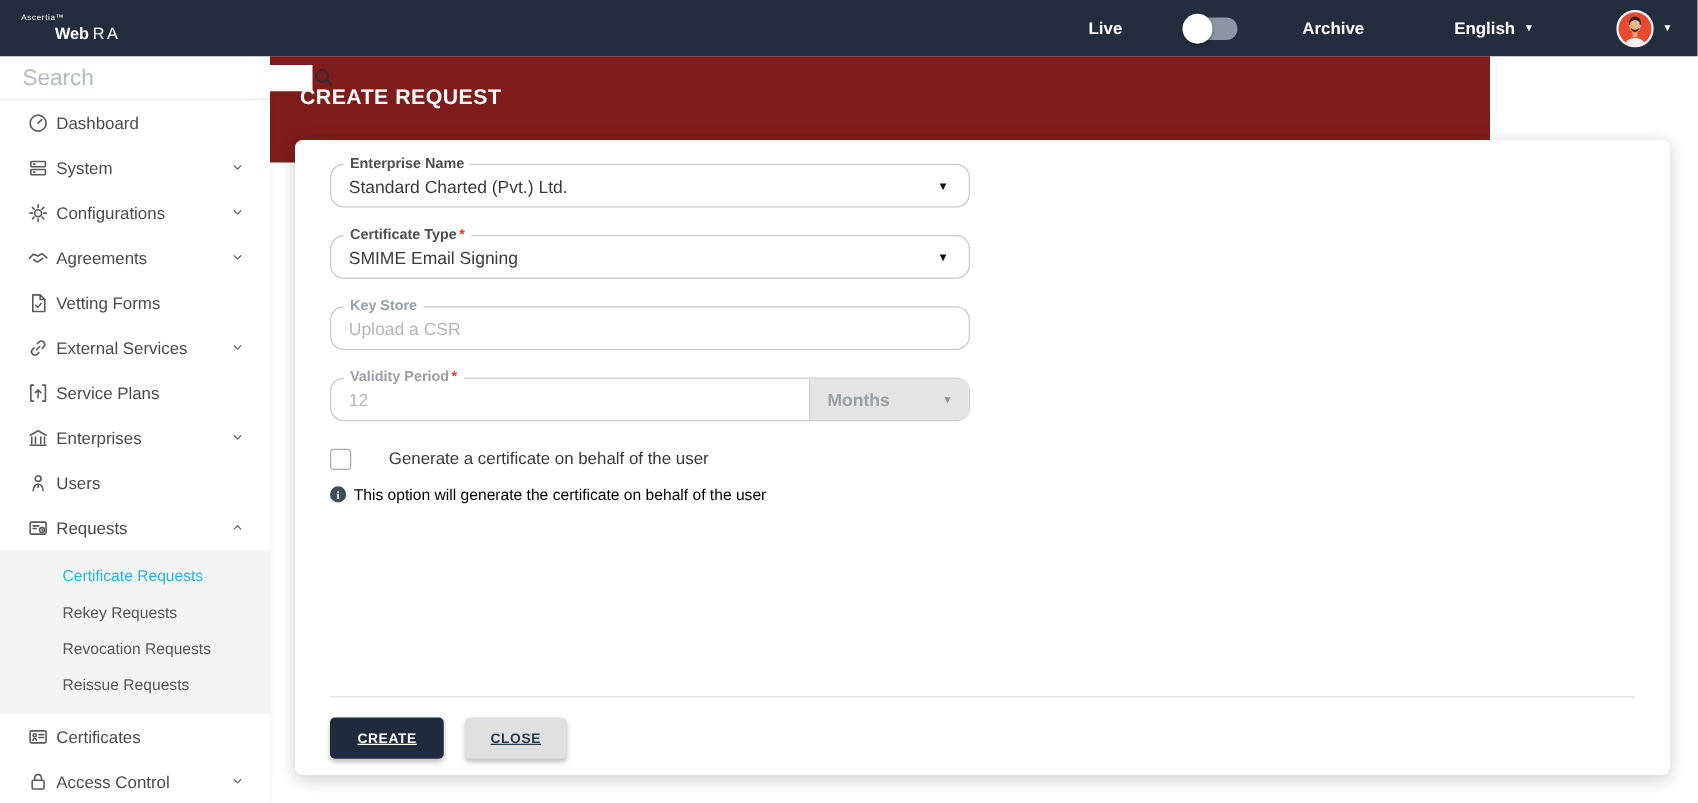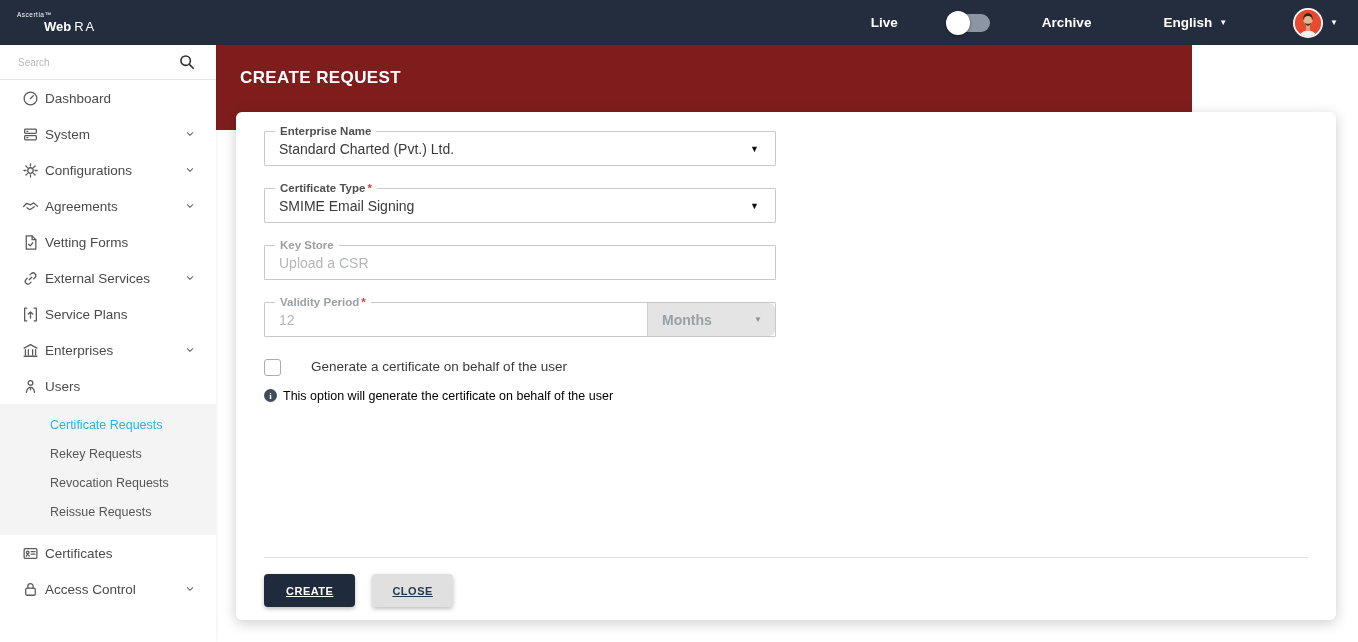--- a/index.html
+++ b/index.html
@@ -24,21 +24,21 @@
     font-weight:600; margin-left:32px; cursor:pointer; }
   .caret { font-size:8px; line-height:1; }
   .caret.white { color:#fff; margin-left:7px; }
   .avatar-wrap { display:flex; align-items:center; margin-left:26px; cursor:pointer; }
   .avatar-wrap svg { display:block; }
 
   
   .sidebar { position:absolute; left:0; top:45px; width:216px; height:597px;
     background:#fff; box-shadow:1px 0 3px rgba(0,0,0,.06); z-index:20; }
   .search-row { height:35px; border-bottom:1px solid #e4e7ea; display:flex; align-items:center; }
-  .search-row input { border:0; outline:none; flex:1; margin-left:18px; font-size:10px;
+  .search-row input { border:0; outline:none; flex:1; margin-left:18px; font-size:18px;
     color:#444; font-family:"Liberation Sans", sans-serif; }
   .search-row input::placeholder { color:#b3bac2; }
   .search-ic { margin-right:20px; display:flex; }
   .nav-item { height:36px; display:flex; align-items:center; padding-left:22px;
     cursor:pointer; }
   .nav-ic { width:17px; display:flex; justify-content:center; margin-right:6px; }
   .nav-label { font-size:13.5px; color:#4a4a4a; }
   .nav-chev { margin-left:auto; margin-right:20px; display:flex; }
   .submenu { background:#f4f4f4; padding:7px 0 8px; }
   .submenu-item { height:29px; line-height:29px; padding-left:50px; font-size:12.5px;
@@ -48,21 +48,21 @@
   
   .main { position:absolute; left:216px; top:45px; width:1142px; height:597px; background:#fff; }
   .band { position:absolute; left:0; top:0; width:976px; height:85px; background:#7f1d1d;text-align:right; }
   .page-title { position:absolute; left:24px; top:23px; color:#fff; font-size:17px;
     font-weight:bold; letter-spacing:.4px; }
   .card { position:absolute; left:20px; top:67px; width:1100px; height:508px;
     background:#fff; border-radius:6px; box-shadow:0 3px 14px rgba(0,0,0,.20);
     padding:19px 28px 0; z-index:5; }
 
   .fgroup { position:relative; width:512px; height:35px; border:1px solid #c9c9c9;
-    border-radius:1px; display:flex; align-items:center; margin-bottom:22px; background:#fff; }
+    border-radius:11px; display:flex; align-items:center; margin-bottom:22px; background:#fff; }
   .flabel { position:absolute; top:-8px; left:10px; background:#fff; padding:0 5px;
     font-size:11.5px; font-weight:bold; color:#4f4f4f; line-height:14px; white-space:nowrap; }
   .flabel.dim { color:#9aa0a6; }
   .req { color:#e53935; margin-left:2px; }
   .fvalue { flex:1; font-size:14px; color:#3a3a3a; padding-left:14px; white-space:nowrap; }
   .fvalue.dim { color:#b2b7bc; }
   .fcaret { color:#101010; margin-right:16px; font-size:9px; }
   .unit-select { width:128px; align-self:stretch; background:#e4e4e4;
     border-left:1px solid #cfcfcf; border-radius:0 6px 6px 0; display:flex;
     align-items:center; cursor:pointer; }
@@ -254,20 +254,36 @@
     <span class="nav-ic">
       <svg class="ic" width="17" height="17" viewBox="0 0 16 16">
           <circle cx="8" cy="4.6" r="2.2"></circle>
           <path d="M4.2 13.6c.4-3.2 1.8-4.8 3.8-4.8s3.4 1.6 3.8 4.8"></path>
           <path d="M8 8.8v2.4"></path>
         </svg>
       </span>
     <span class="nav-label">Users</span>
   </div>
 
+  <div class="nav-item">
+    <span class="nav-ic">
+      <svg class="ic" width="17" height="17" viewBox="0 0 16 16">
+          <rect x="2" y="3.5" width="12" height="9" rx="1"></rect>
+          <path d="M4.2 6.3h4.4M4.2 8.3h2.4"></path>
+          <circle cx="11" cy="9.4" r="1.9"></circle>
+          <path d="M11 8.6v.9l.6.4"></path>
+        </svg>
+      </span>
+    <span class="nav-label">Requests</span>
+    <span class="nav-chev">
+      <svg class="chev" width="12" height="12" viewBox="0 0 16 16">
+          <path d="M4.5 9.7L8 6.2l3.5 3.5"></path>
+        </svg>
+      </span>
+  </div>
 
   <div class="submenu">
     <div class="submenu-item active">Certificate Requests</div>
     <div class="submenu-item">Rekey Requests</div>
     <div class="submenu-item">Revocation Requests</div>
     <div class="submenu-item">Reissue Requests</div>
   </div>
 
   <div class="nav-item">
     <span class="nav-ic">

